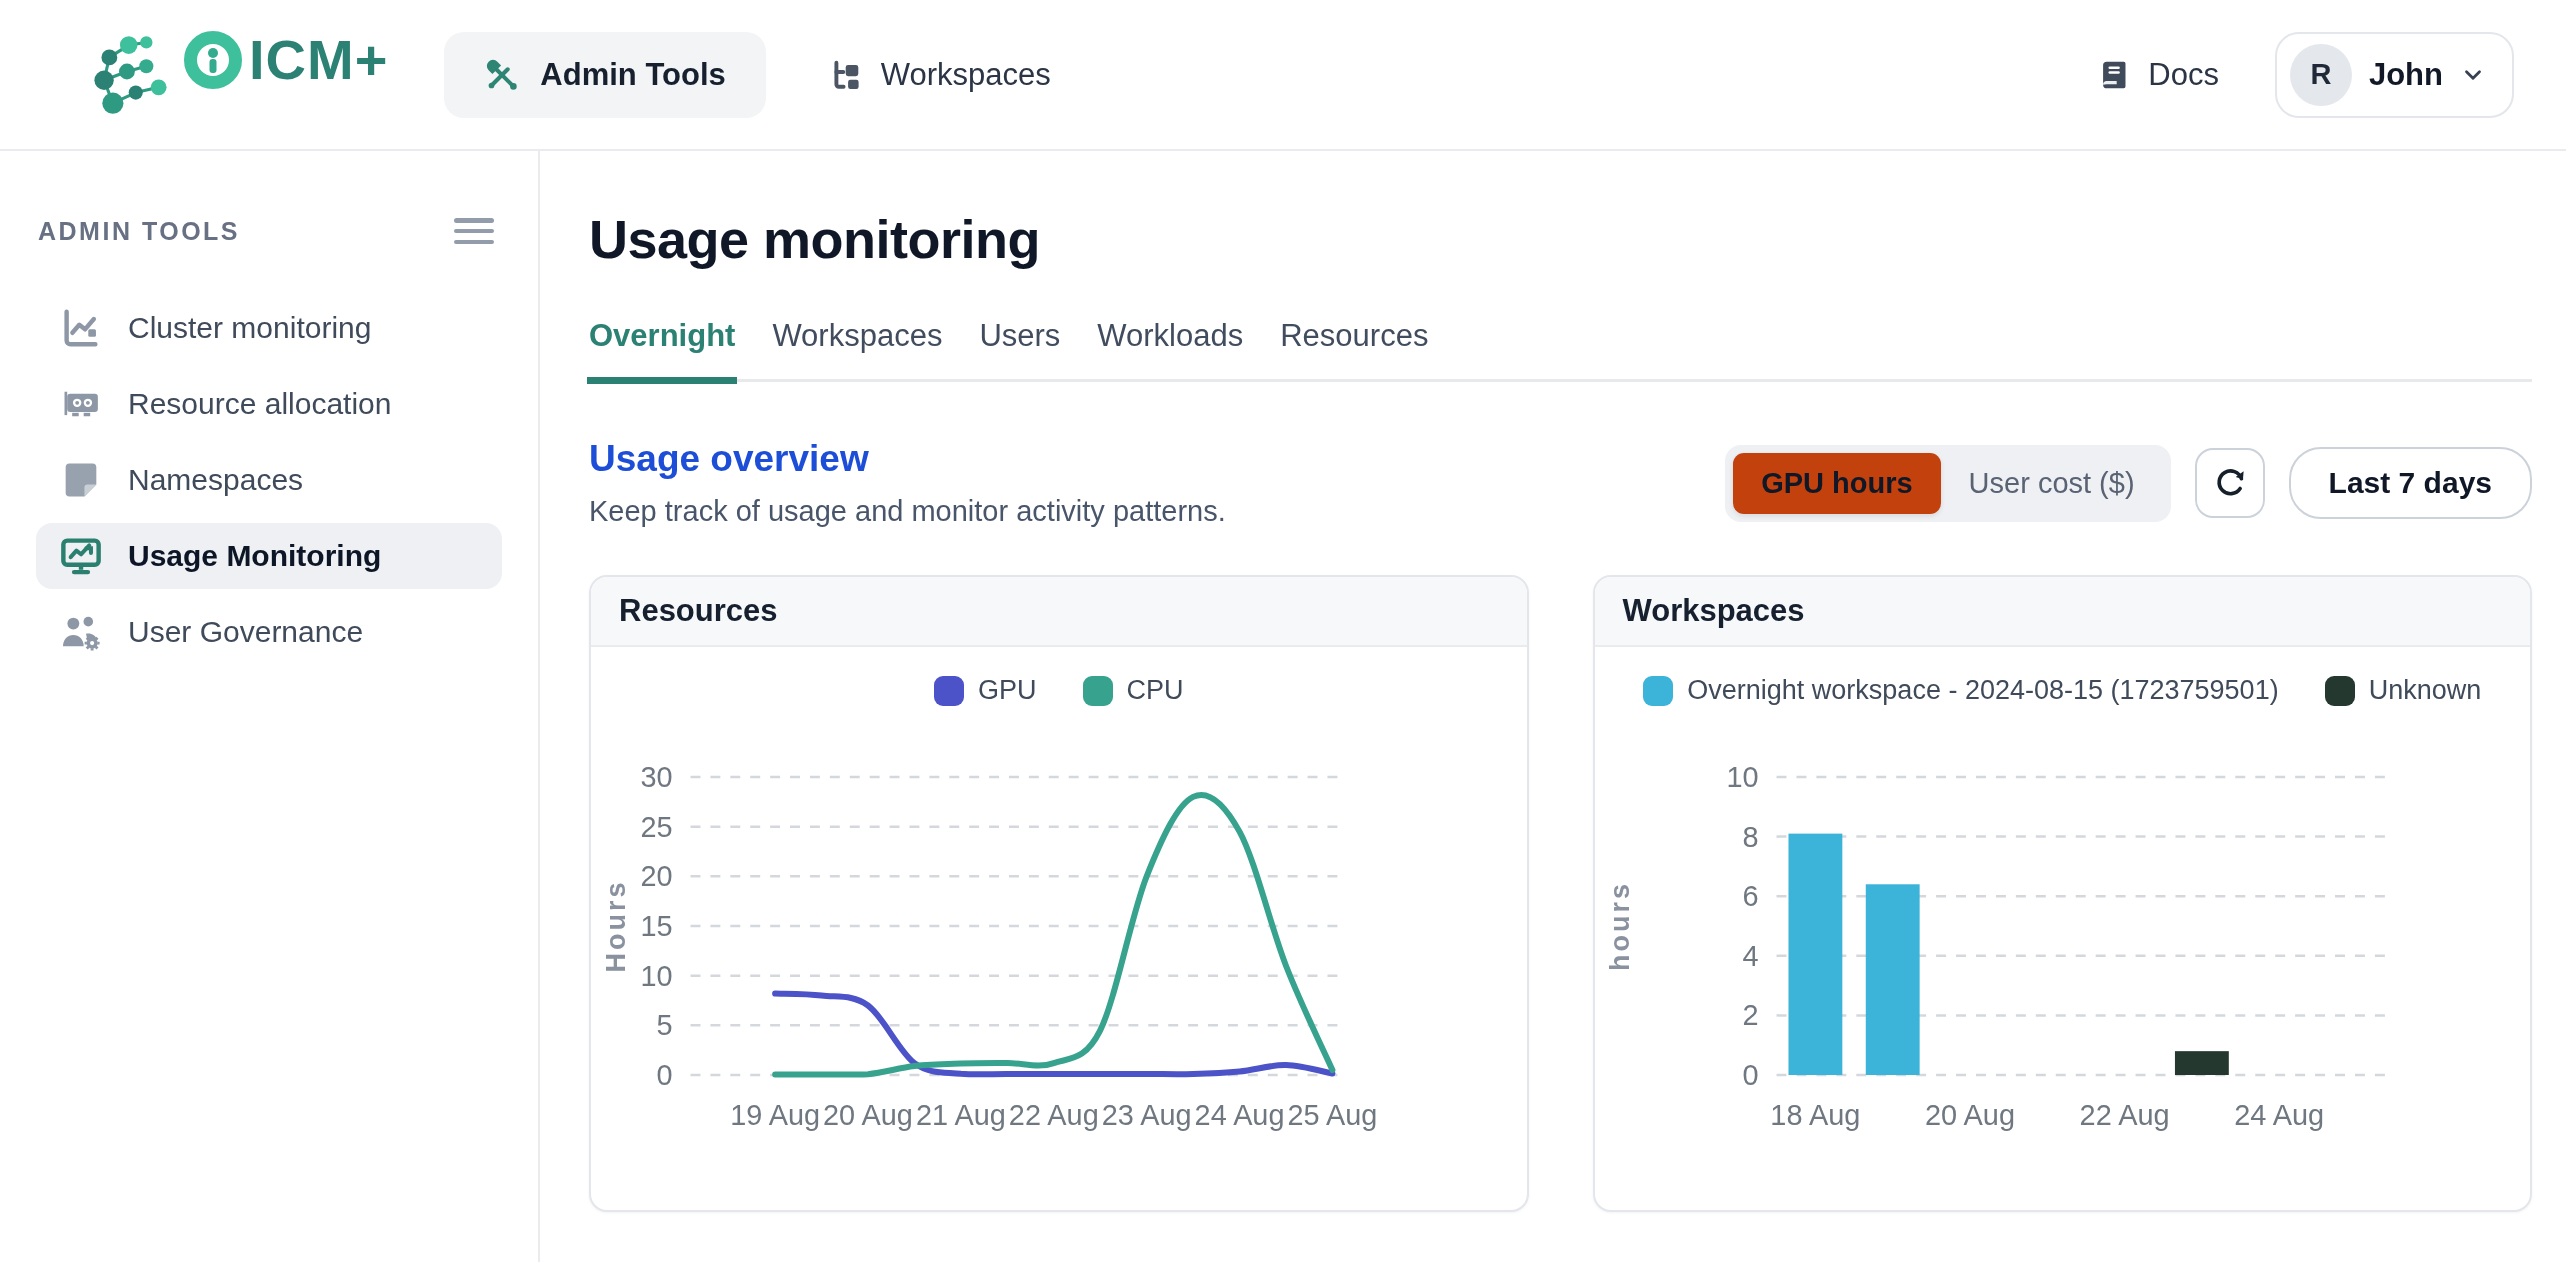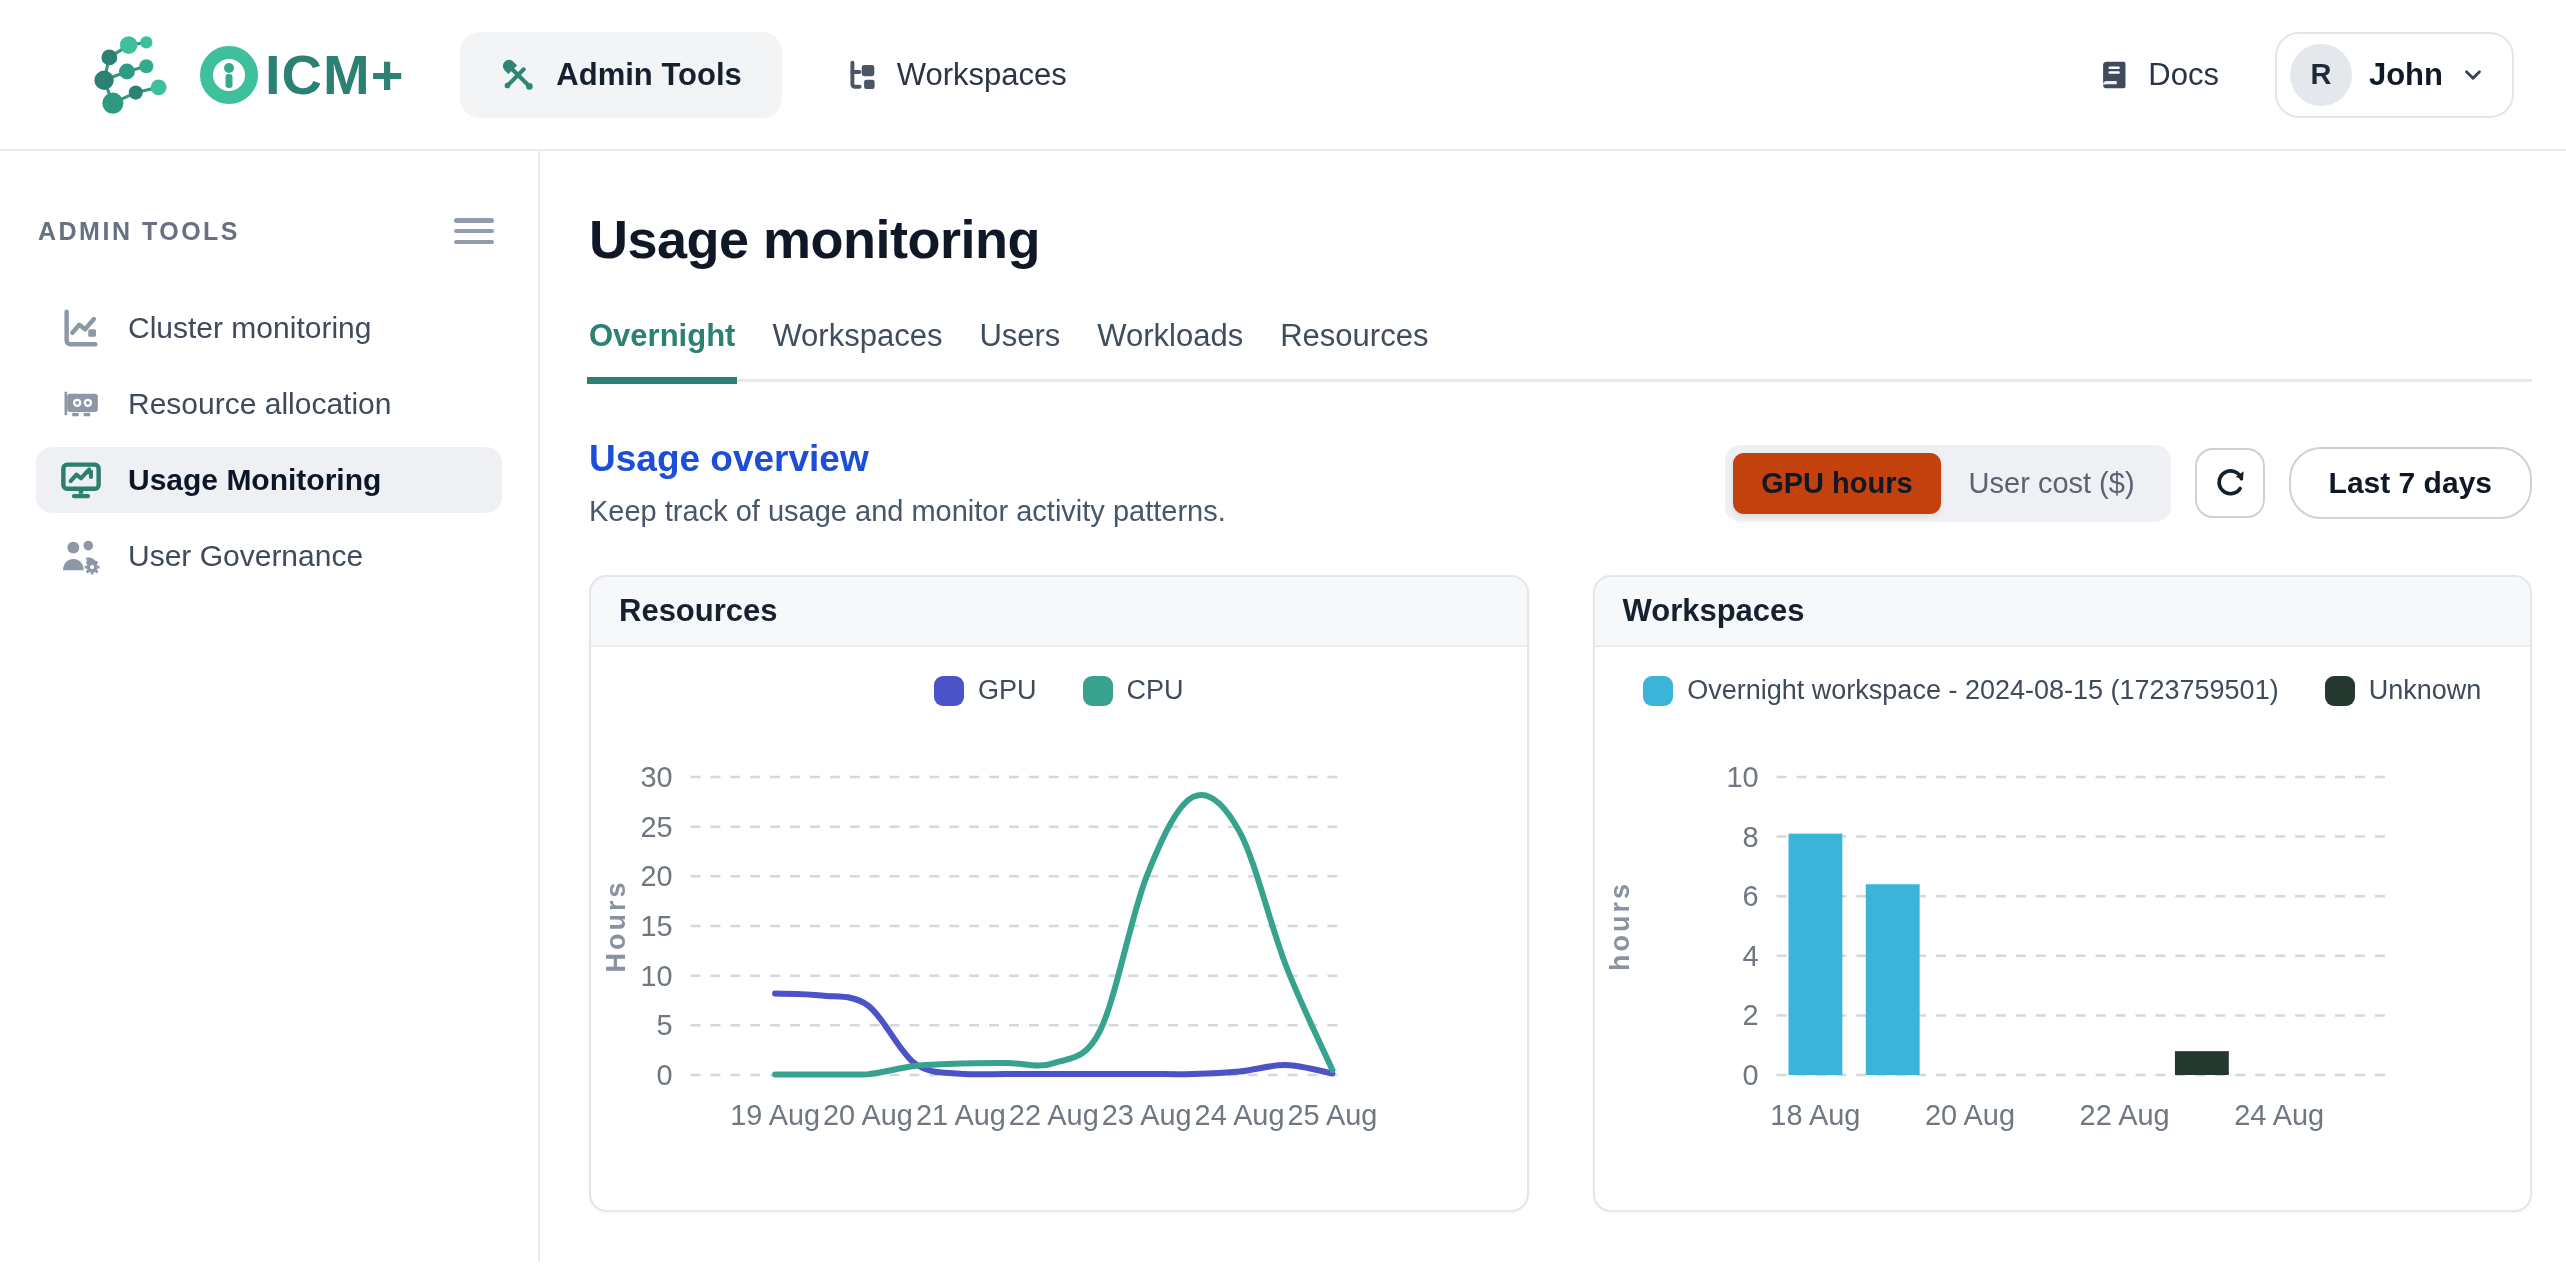--- a/index.html
+++ b/index.html
@@ -2,21 +2,21 @@
 <html><head>
 <meta charset="utf-8">
 <style>
   * { margin:0; padding:0; box-sizing:border-box; }
   html,body { background:#fff; }
   body { font-family:"Liberation Sans","DejaVu Sans",sans-serif; color:#101828; }
   .page { width:2566px; height:1264px; background:#fff; overflow:hidden; }
 
   
   .topbar { height:151px; border-bottom:2px solid #e9ebee; display:flex; align-items:center; padding:0 52px 0 84px; background:#fff; }
-  .brand { display:flex; align-items:center; gap:16px; }
+  .brand { display:flex; align-items:flex-start; }
   .brand svg.molecule { width:100px; height:88px; }
   .wordmark { display:flex; align-items:center; gap:7px; }
   .logo-ring { width:58px; height:58px; border:13px solid #3fc09c; border-radius:50%; position:relative; display:inline-block; }
   .logo-pin { position:absolute; left:50%; top:4px; transform:translateX(-50%); width:10px; height:10px; border-radius:50%; background:#34ab8d; }
   .logo-pin::after { content:""; position:absolute; left:50%; top:11px; transform:translateX(-50%); width:7px; height:14px; border-radius:3px; background:#34ab8d; }
   .logo-rest { font-size:56px; font-weight:800; color:#2b8173; letter-spacing:1px; line-height:1; }
   .nav-btn { margin-left:56px; height:86px; padding:0 40px; background:#f3f4f6; border-radius:20px; display:flex; gap:20px; align-items:center; font-size:31px; font-weight:700; color:#16202e; border:none; cursor:pointer; }
   .nav-link { margin-left:62px; display:flex; gap:17px; align-items:center; font-size:31px; color:#2b3545; font-weight:500; cursor:pointer; }
   .spacer { flex:1; }
   .docs { display:flex; gap:16px; align-items:center; font-size:31px; color:#2b3545; font-weight:500; cursor:pointer; }
@@ -176,20 +176,27 @@
               <path d="M3.4 5.6h1.4v12.2H3.4z" fill="#8d97a6"></path>
               <rect x="4.8" y="6.6" width="16" height="9.6" rx="1.6" fill="#8d97a6"></rect>
               <circle cx="10" cy="11.4" r="2.2" fill="#fff"></circle>
               <circle cx="10" cy="11.4" r="1" fill="#8d97a6"></circle>
               <circle cx="15.6" cy="11.4" r="2.2" fill="#fff"></circle>
               <circle cx="15.6" cy="11.4" r="1" fill="#8d97a6"></circle>
               <rect x="7.4" y="16.6" width="3.4" height="1.8" fill="#8d97a6"></rect>
               <rect x="13.4" y="16.6" width="3.4" height="1.8" fill="#8d97a6"></rect>
             </svg>
             <span>Resource allocation</span>
+          </div>
+          <div class="menu-item">
+            <svg viewBox="0 0 24 24">
+              <path d="M6 3.4h12a2 2 0 0 1 2 2v9l-6.2 6.2H6a2 2 0 0 1-2-2V5.4a2 2 0 0 1 2-2z" fill="#98a1ae"></path>
+              <path d="M20 14.4l-6.2 6.2v-4.7a1.5 1.5 0 0 1 1.5-1.5z" fill="#c9cfd7"></path>
+            </svg>
+            <span>Namespaces</span>
           </div>
           <div class="menu-item active">
             <svg viewBox="0 0 24 24">
               <rect x="2.8" y="4" width="18.4" height="12.6" rx="2" fill="none" stroke="#2a7f6f" stroke-width="2.3"></rect>
               <path d="M6.6 12.6l3-3.4 2.4 1.9 4.3-4.6" fill="none" stroke="#2a7f6f" stroke-width="2.1" stroke-linecap="round" stroke-linejoin="round"></path>
               <path d="M12 16.6v2.6" stroke="#2a7f6f" stroke-width="2.3"></path>
               <path d="M8.4 20.4h7.2" stroke="#2a7f6f" stroke-width="2.3" stroke-linecap="round"></path>
               <path d="M14.8 8h2.4v2.4" fill="none" stroke="#2a7f6f" stroke-width="2.1" stroke-linecap="round"></path>
             </svg>
             <span>Usage Monitoring</span>

